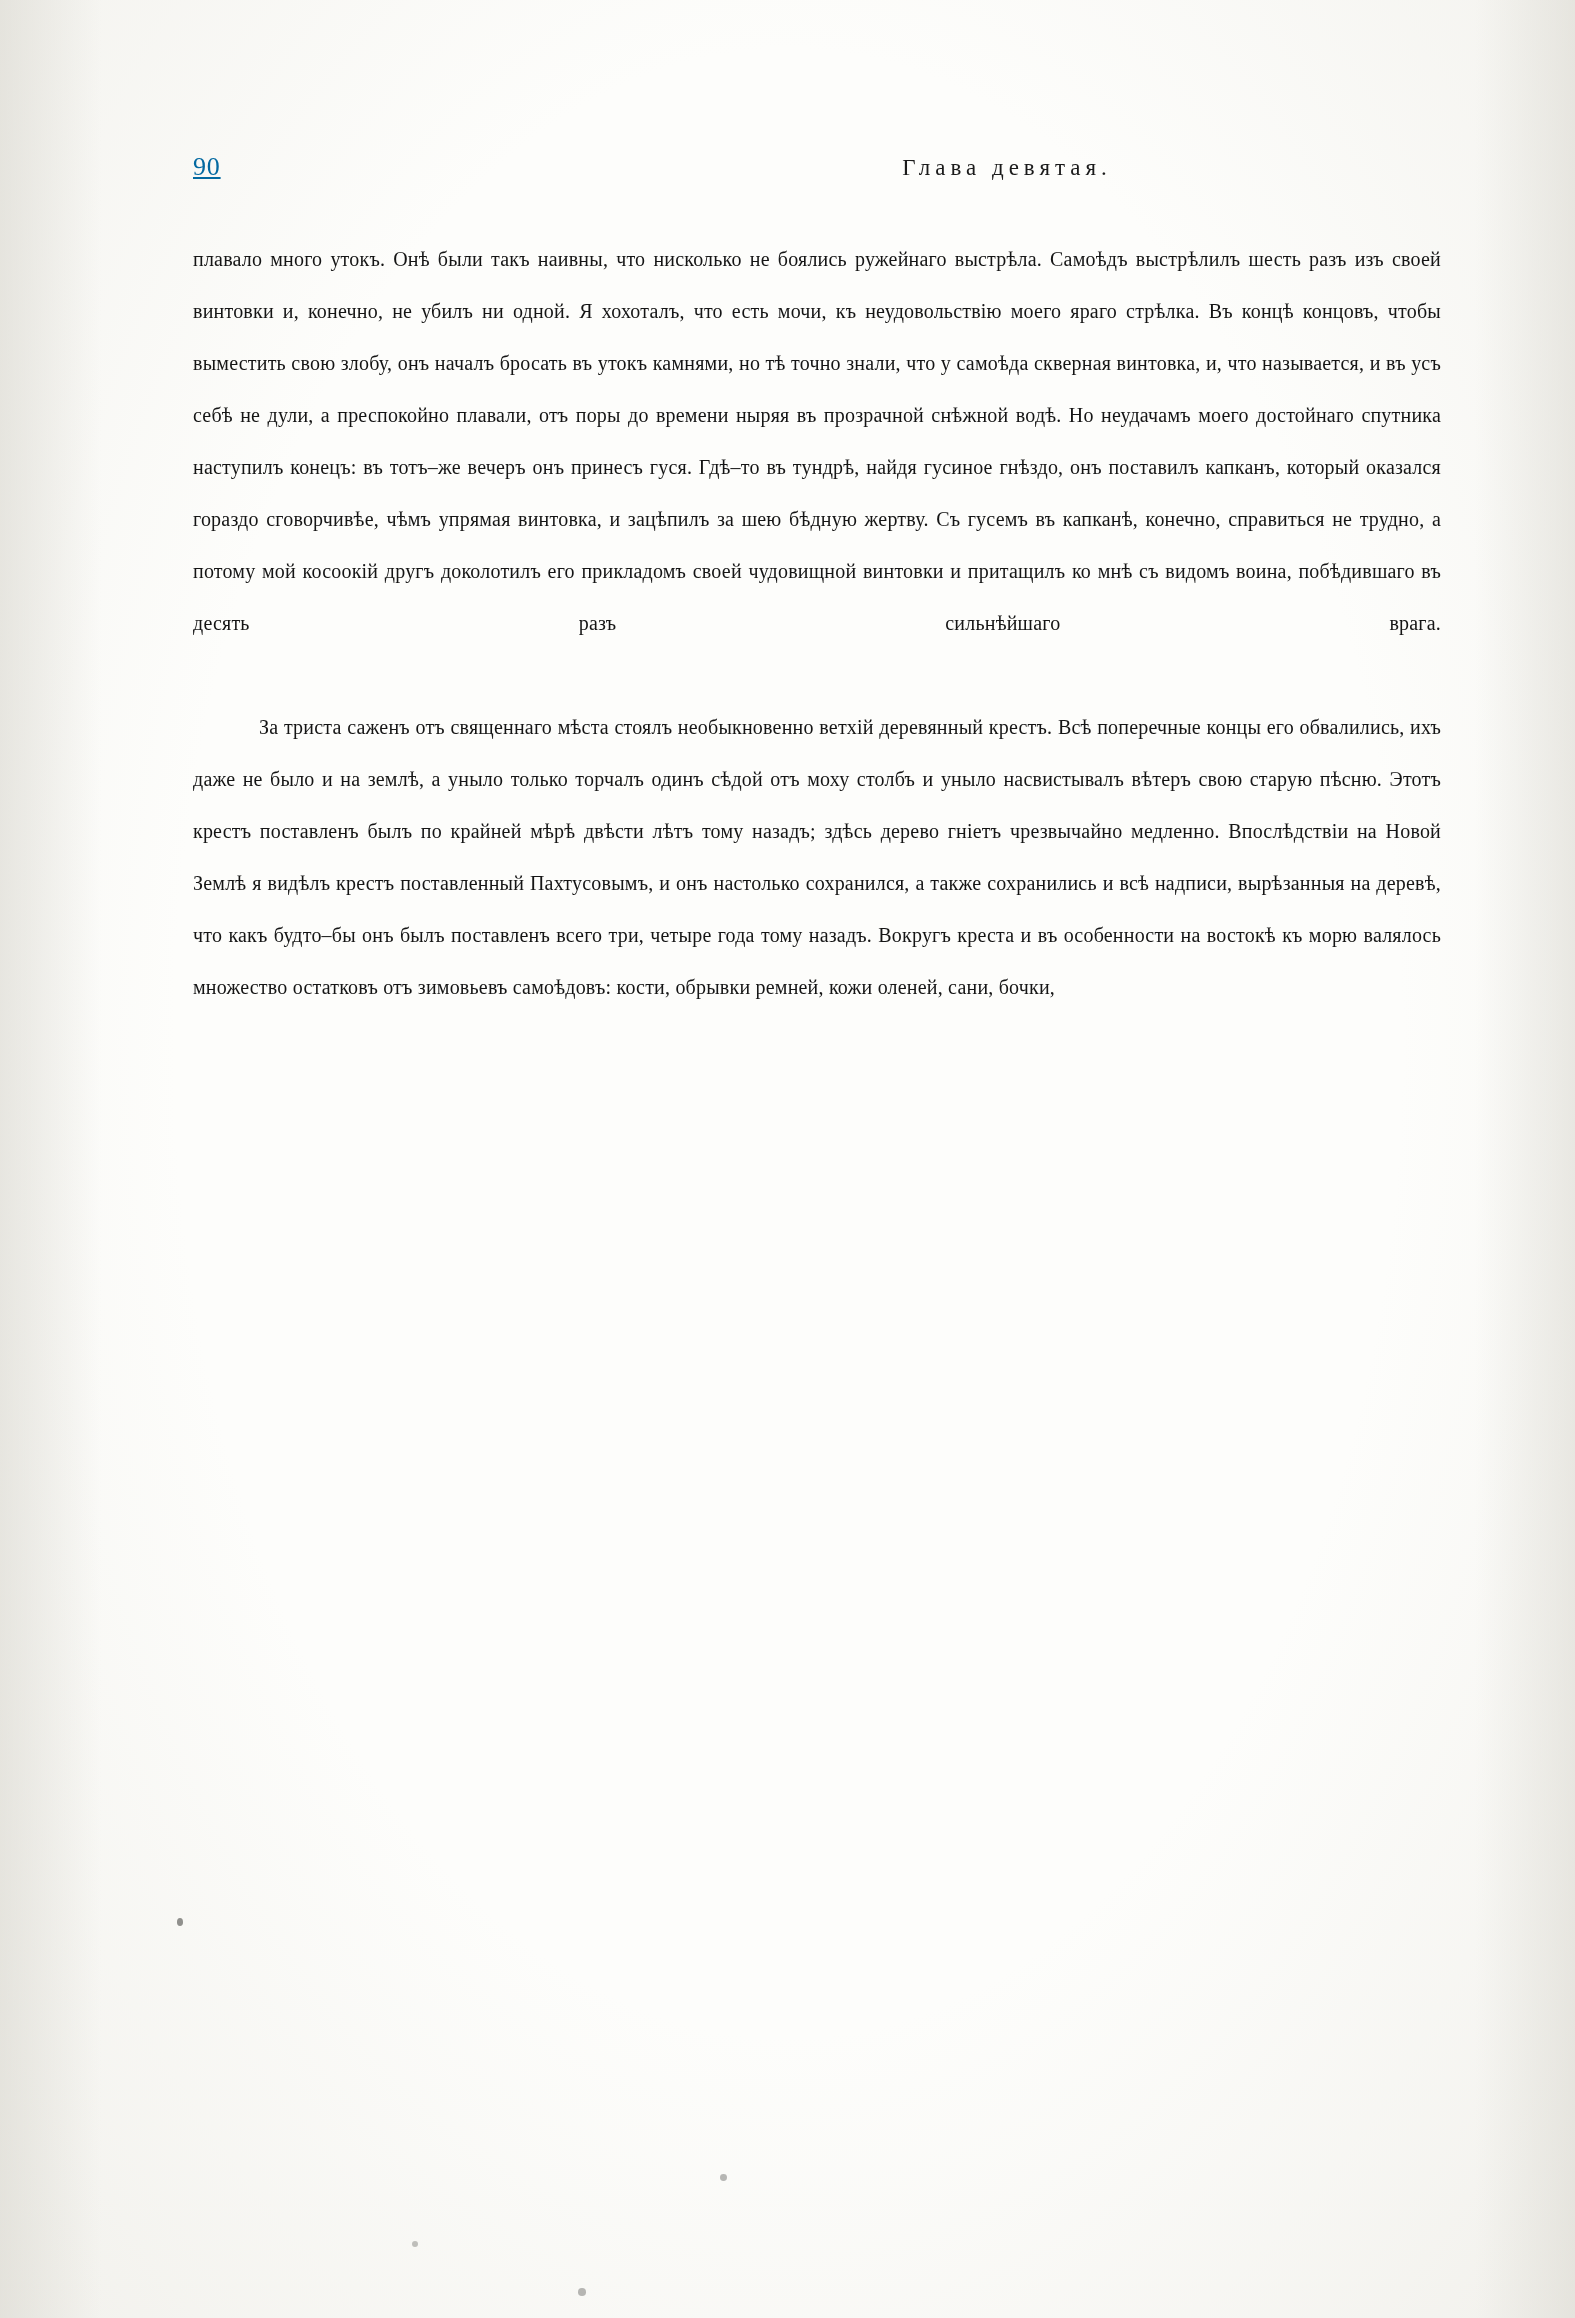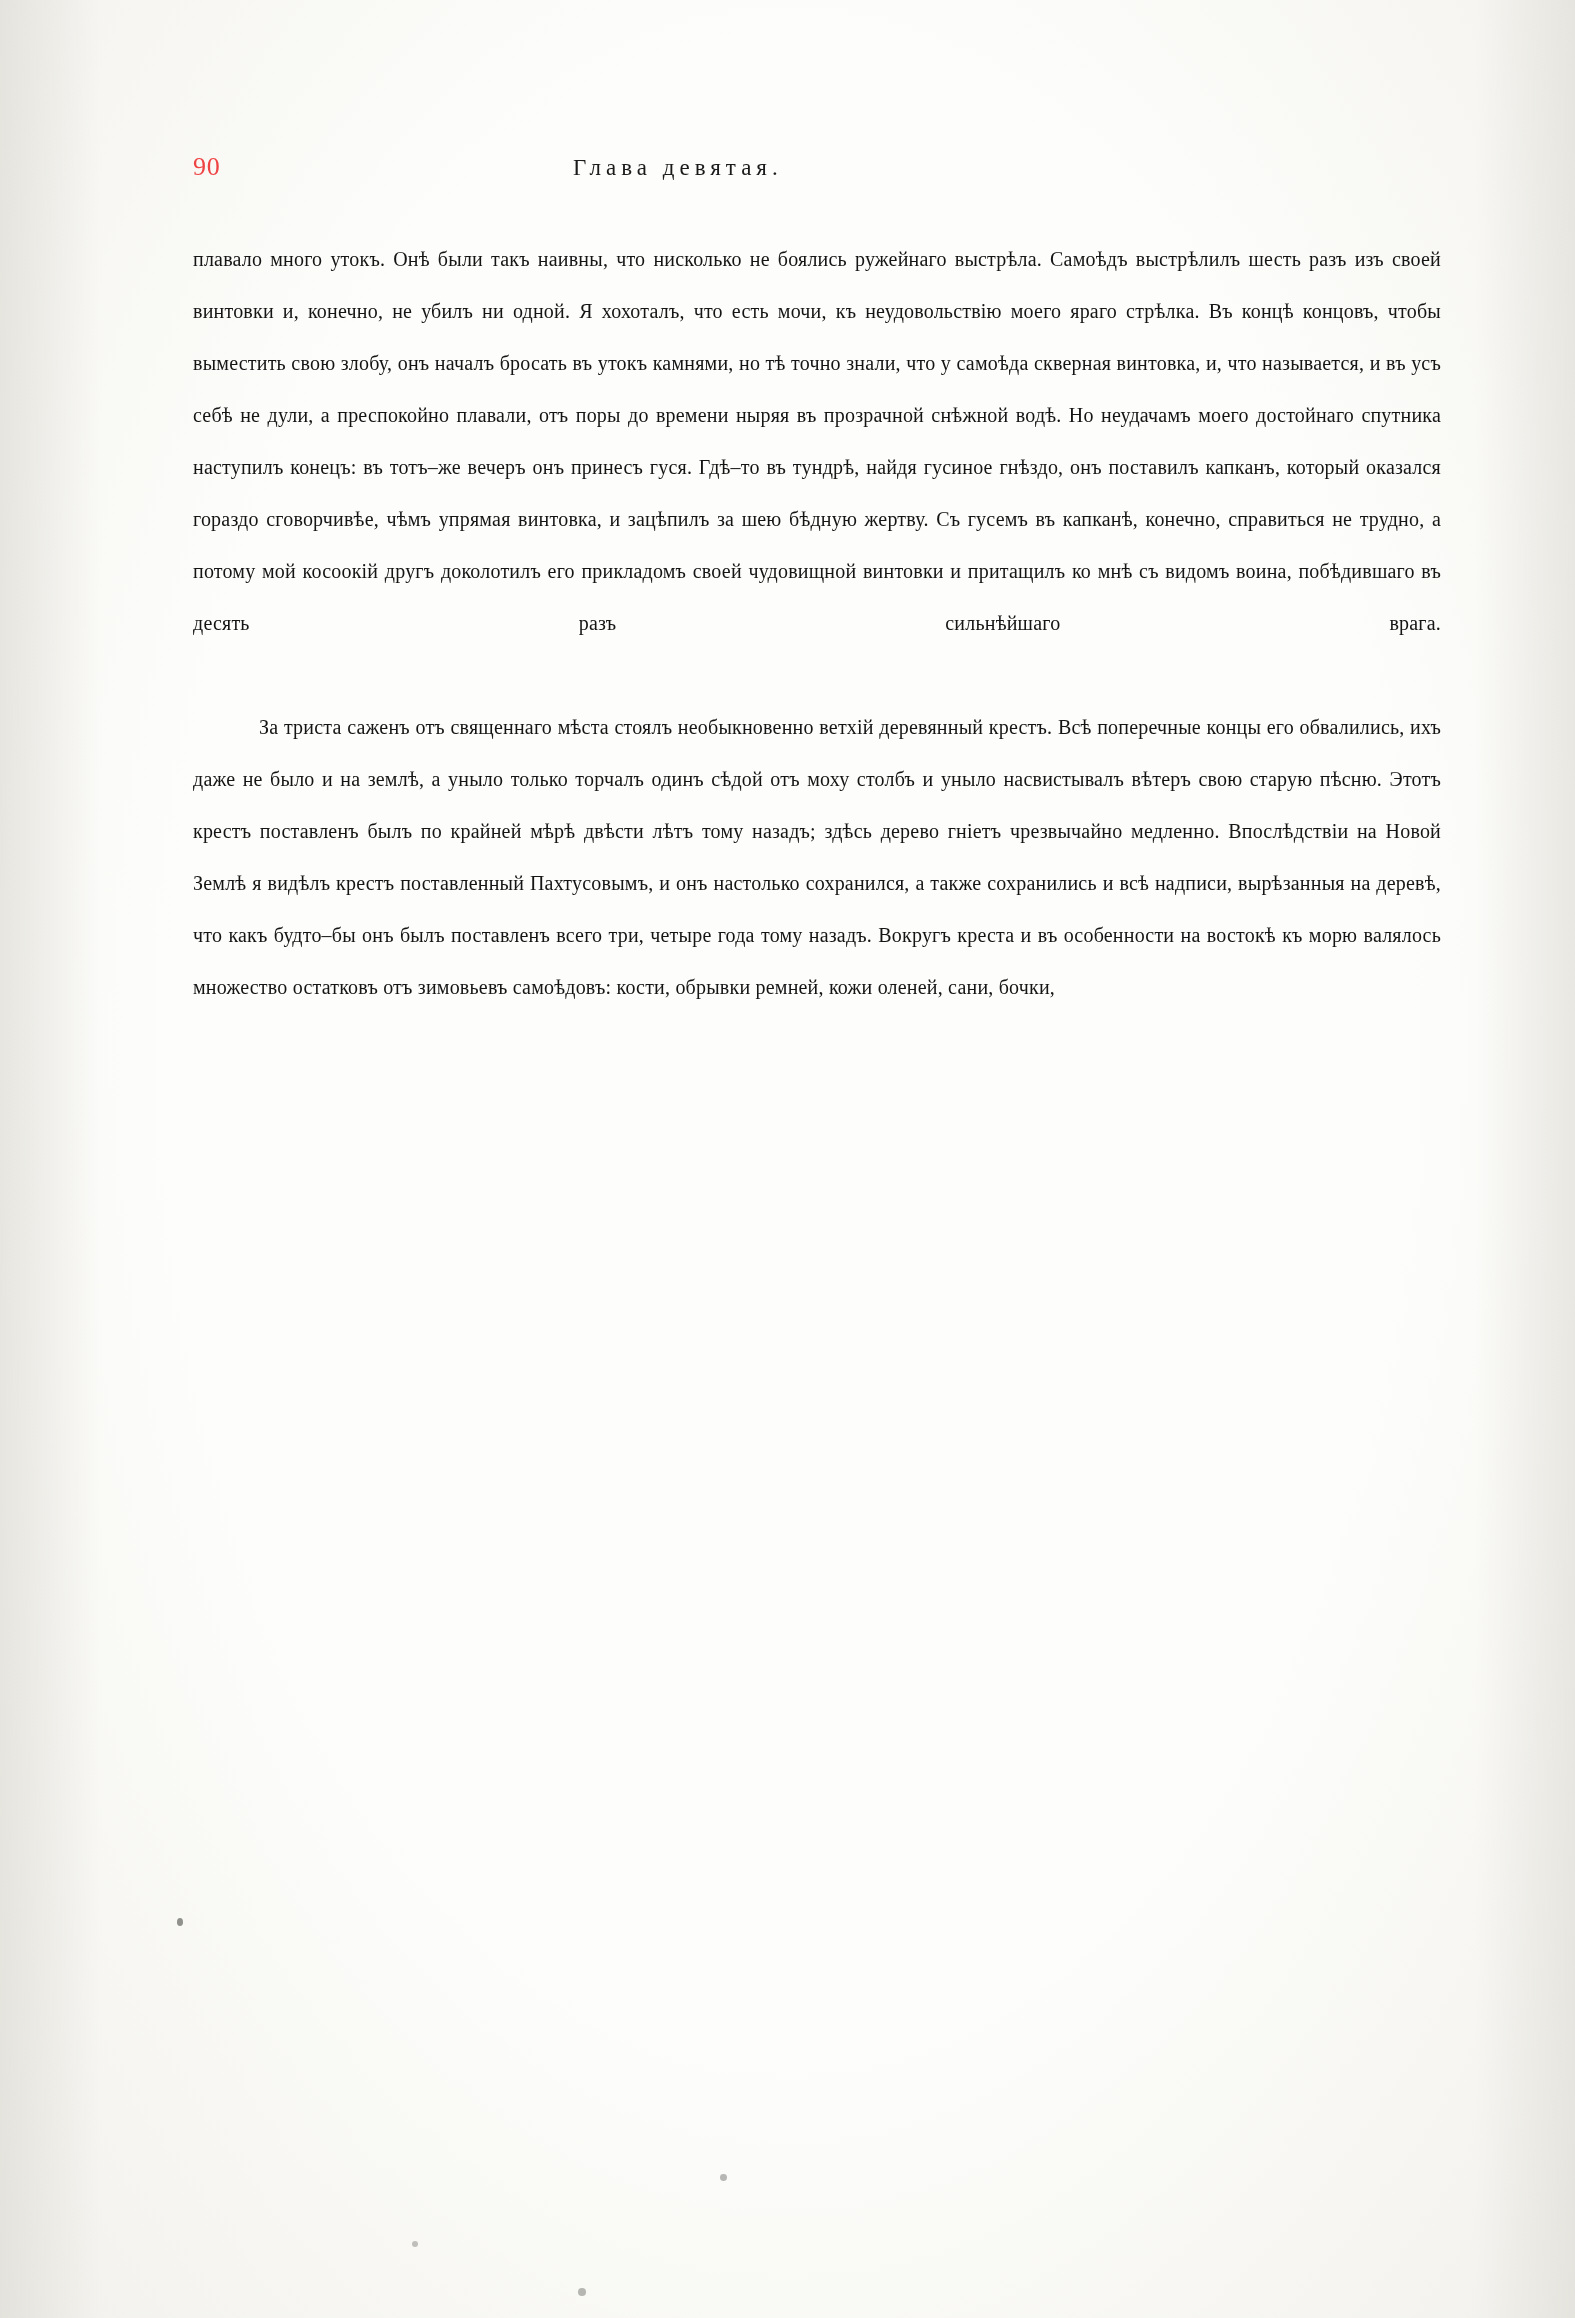--- a/index.html
+++ b/index.html
@@ -38,27 +38,28 @@
   }
   .running-head {
     display: flex;
     align-items: baseline;
     height: 51px;
     margin-bottom: 30px;
   }
   .folio {
     font-size: 26px;
     letter-spacing: 0.8px;
-    color: #ef4444;
+    color: #0369a1;
     width: 101px;
     font-family: "Liberation Serif", serif;
+    text-decoration: underline;
   }
   .chapter-title {
     flex: 1;
-    text-align: left;
+    text-align: center;
     padding-left: 279px;
     font-size: 23px;
     letter-spacing: 5px;
     color: #1b1b1b;
     font-family: "Liberation Serif", serif;
   }
   .body-text {
     font-size: 20px;
     line-height: 52px;
     text-align: justify;

